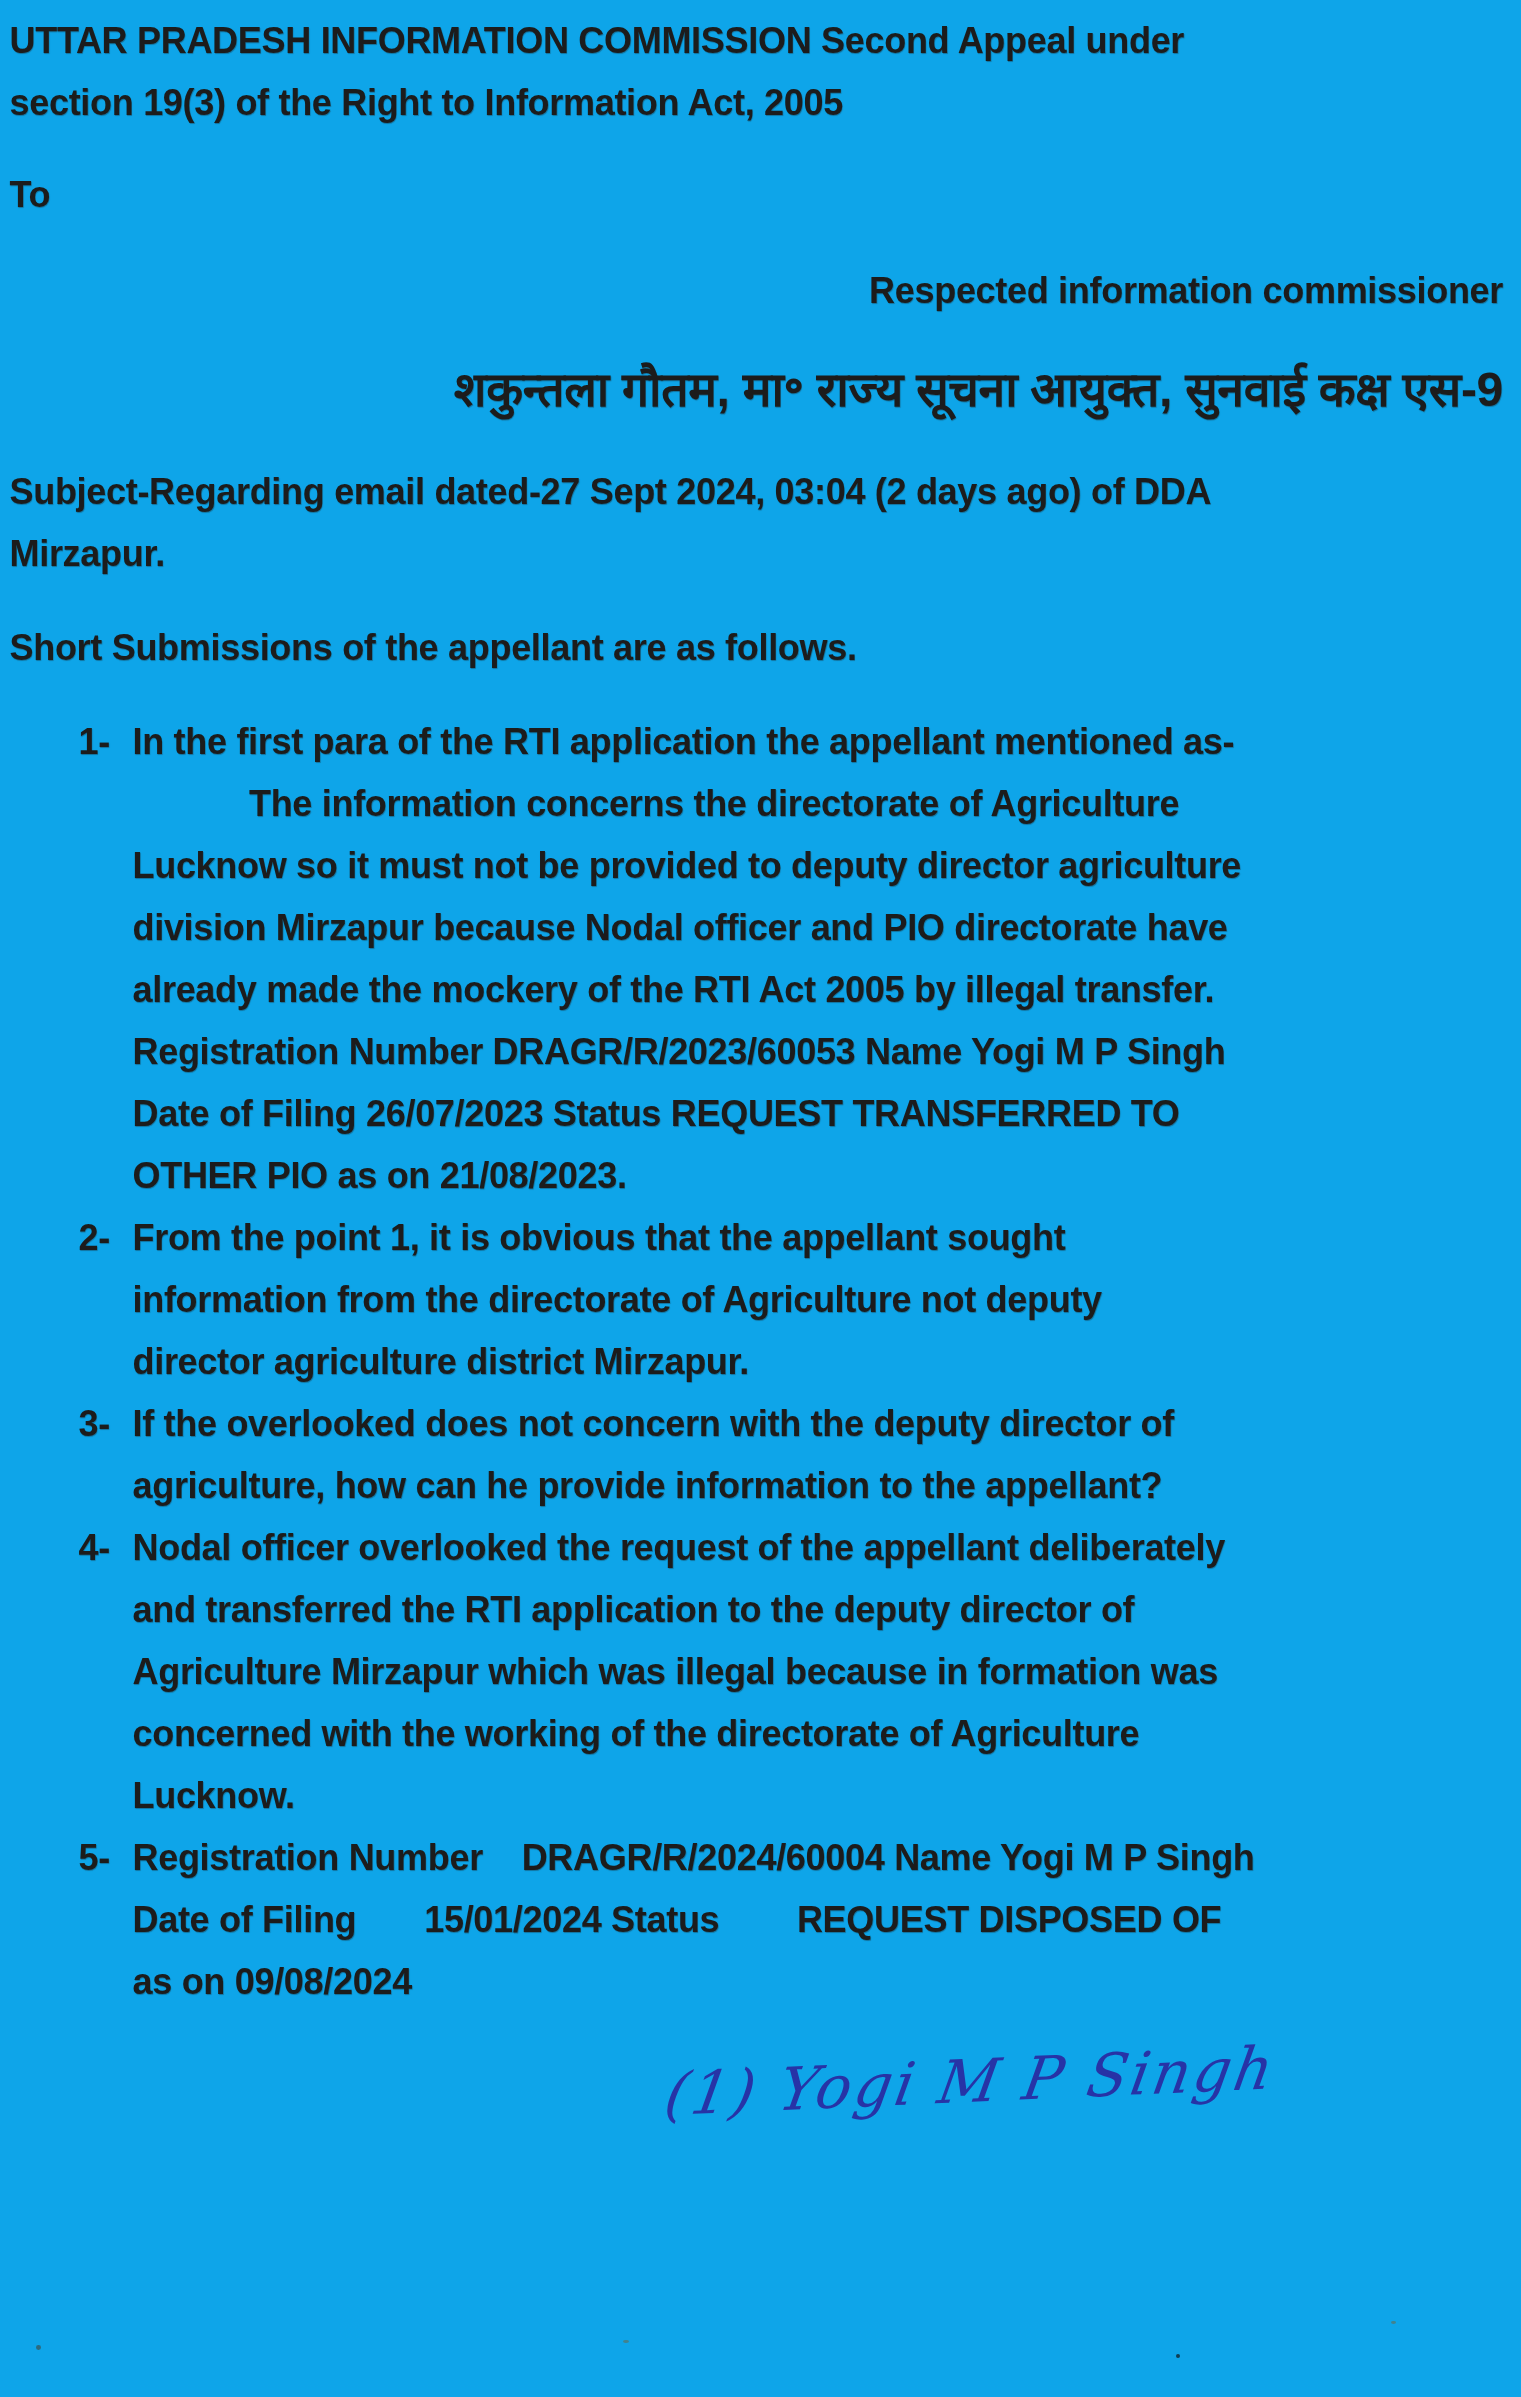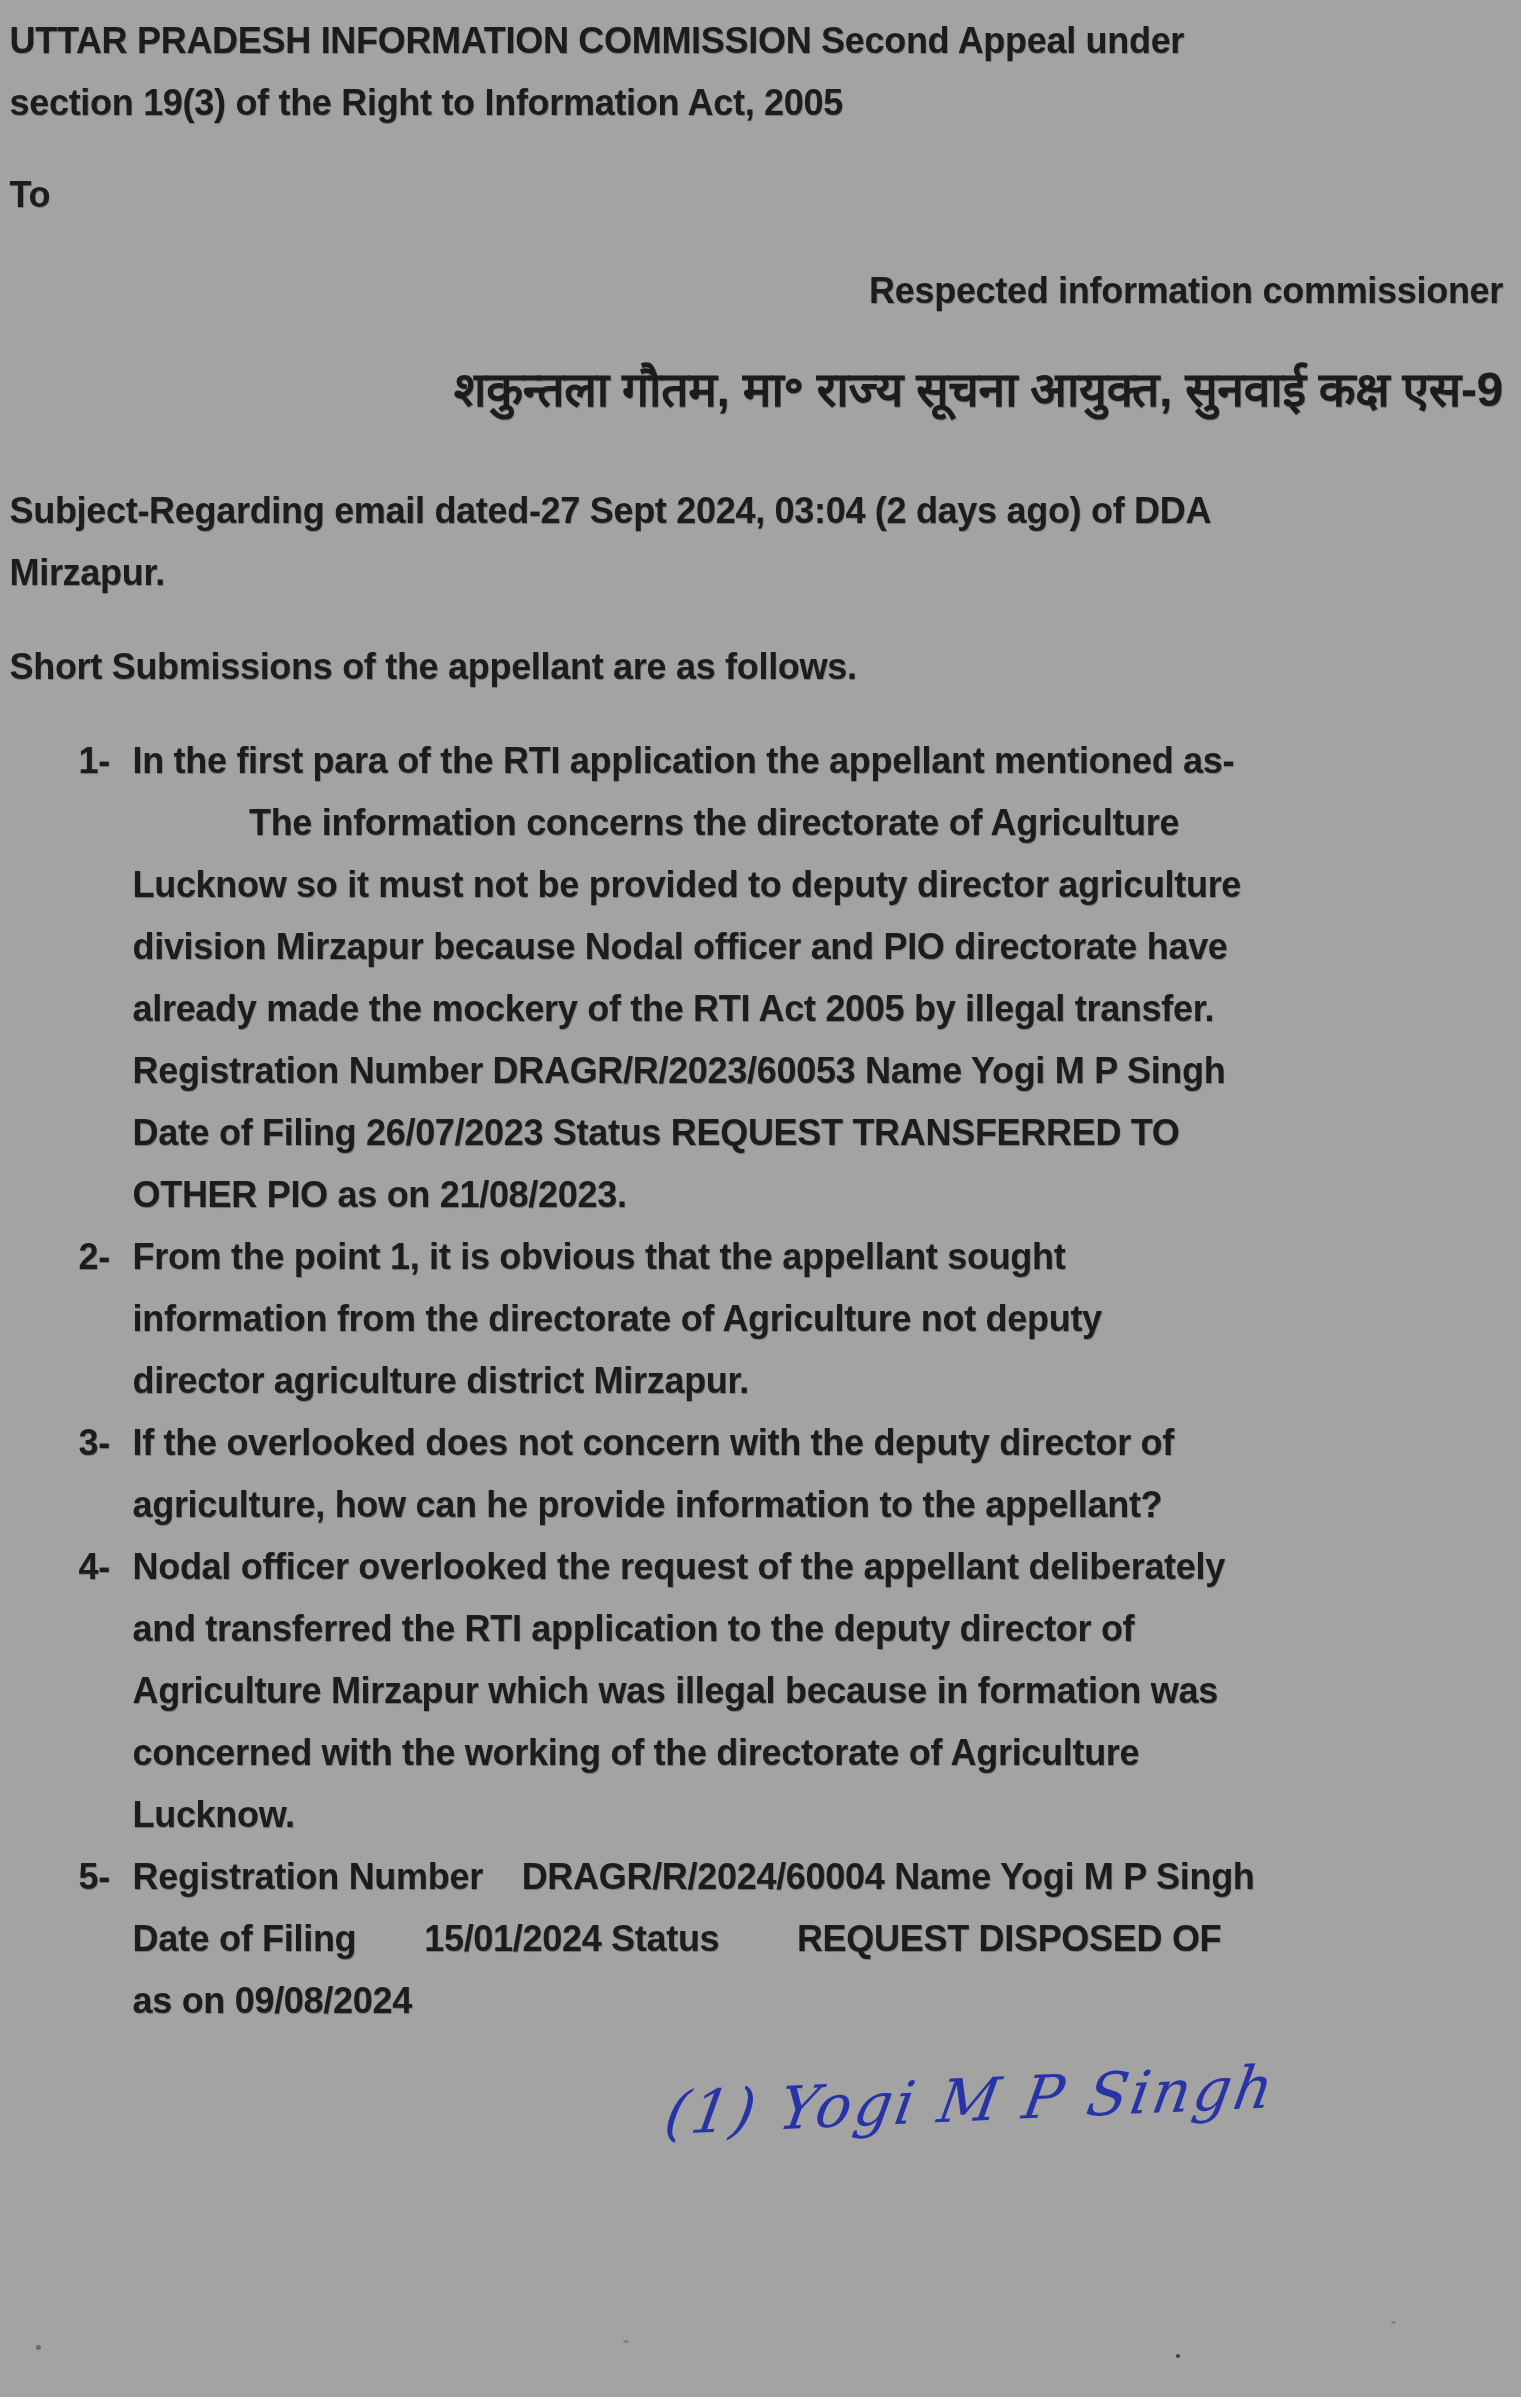--- a/index.html
+++ b/index.html
@@ -6,21 +6,21 @@
     margin: 0;
     padding: 0;
     background: #e7e5e2;
   }
   .page {
     position: relative;
     width: 1522px;
     height: 2398px;
     box-sizing: border-box;
     overflow: hidden;
-    background: #a3a3a3;
+    background: #0ea5e9;
     padding: 9.5px 19px 0 9.5px;
     font-family: "Liberation Sans", "DejaVu Sans", sans-serif;
     font-weight: 700;
     font-size: 36px;
     line-height: 62px;
     color: #1c1c1c;
     letter-spacing: -0.3px;
     text-shadow: 0.6px 0.6px 0.7px rgba(30,30,30,0.35);
   }
   .prewrap { white-space: pre-wrap; }
@@ -30,21 +30,21 @@
   .to-block { margin-bottom: 34px; }
   .centered {
     text-align: right;
     margin-bottom: 34px;
   }
   .centered.recipient { padding-left: 57px; }
   .centered.hindi {
     font-size: 48px;
     line-height: 67px;
     padding-left: 181px;
-    margin-bottom: 57px;
+    margin-bottom: 38px;
   }
   .subject-block { margin-bottom: 32px; }
   .heading-block { margin-bottom: 32px; }
   .list { margin: 0; }
   .item { display: flex; align-items: flex-start; }
   .item .num {
     flex: 0 0 54px;
     margin-left: 69px;
   }
   .item .txt {

